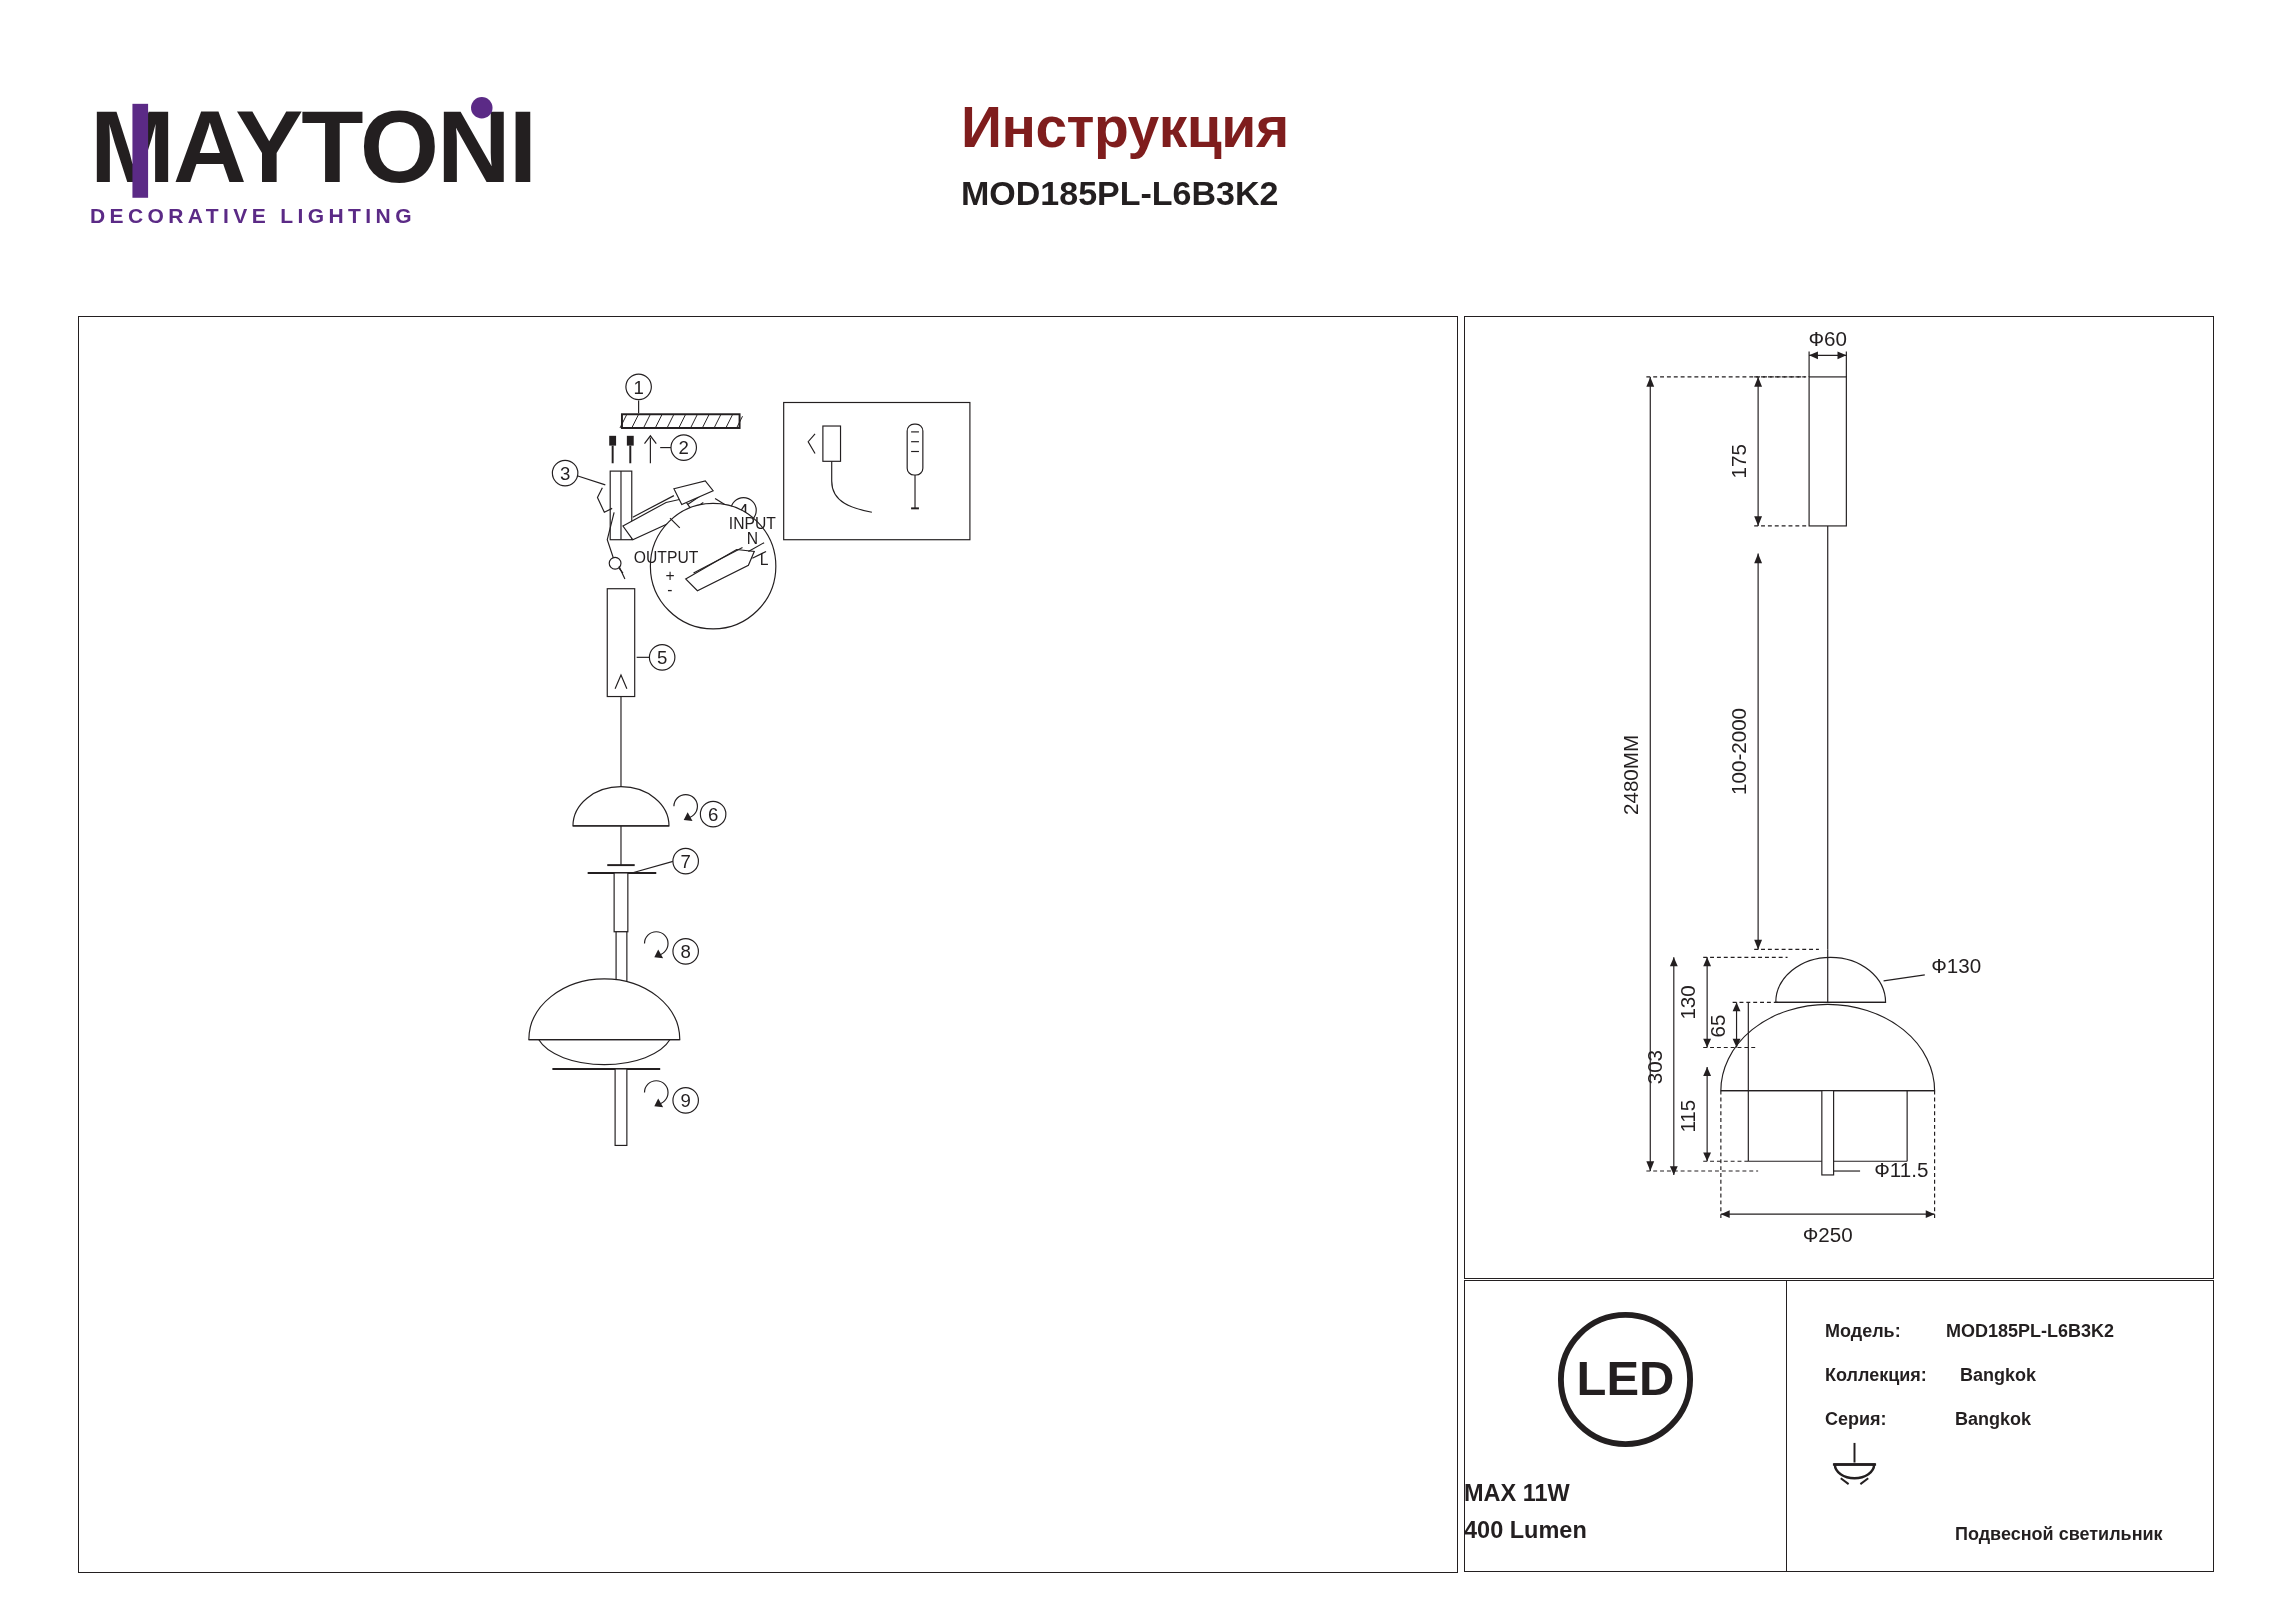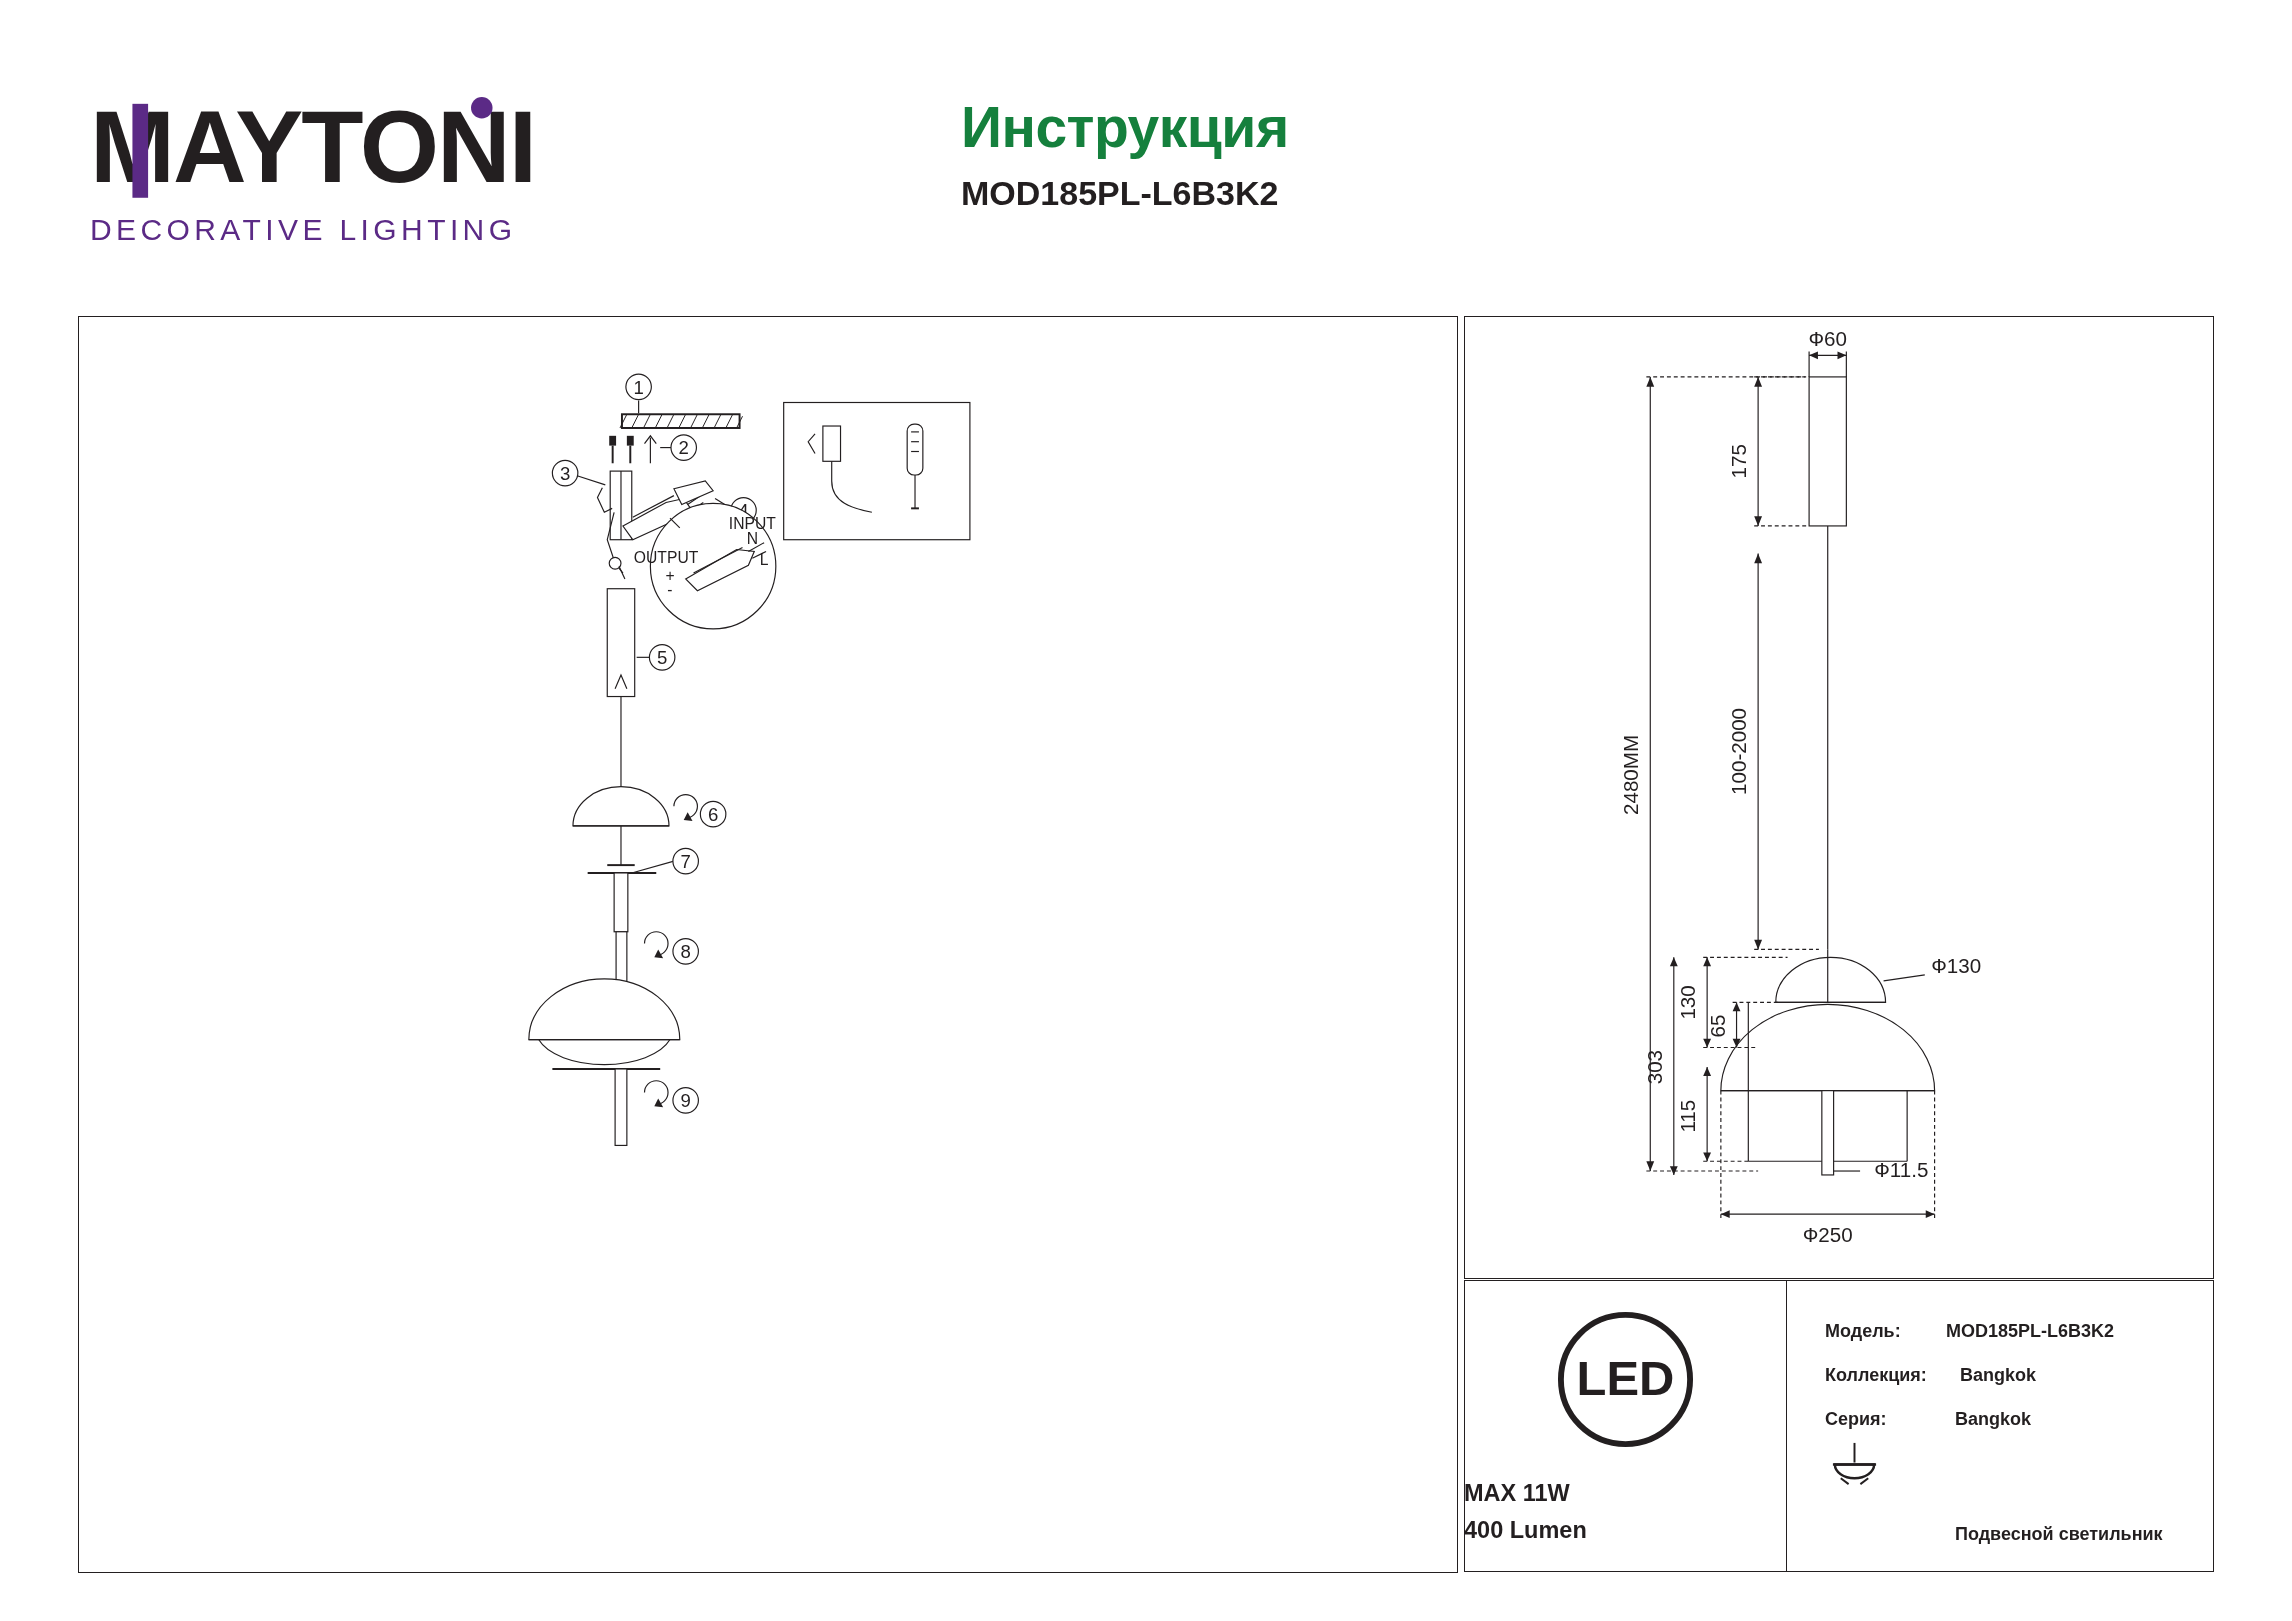--- a/index.html
+++ b/index.html
@@ -4,22 +4,22 @@
 <style>
   html,body{margin:0;padding:0;background:#ffffff;}
   body{width:2293px;height:1621px;font-family:"Liberation Sans",sans-serif;color:#1a1a1a;}
   .page{position:relative;width:2293px;height:1621px;border-radius:18px;}
 
   
   .logo-wrap{position:absolute;left:90px;top:96px;width:627px;}
   .logo-text{font-size:102px;font-weight:bold;letter-spacing:-2px;line-height:1;white-space:nowrap;}
   .logo-text .m1{color:#231f20;}
   .logo-text .acc{color:#5b2a86;}
-  .logo-sub{margin-top:15px;font-size:30px;letter-spacing:4.4px;color:#5b2a86;font-weight:normal;}
-  .title{position:absolute;left:961px;top:94px;font-size:57px;font-weight:bold;color:#15803d;letter-spacing:-0.5px;}
+  .logo-sub{margin-top:6px;font-size:21px;letter-spacing:4.4px;color:#5b2a86;font-weight:bold;}
+  .title{position:absolute;left:961px;top:94px;font-size:57px;font-weight:bold;color:#7f1d1d;letter-spacing:-0.5px;}
   .subtitle{position:absolute;left:961px;top:174px;font-size:34px;font-weight:bold;color:#231f20;}
 
   
   .frame{position:absolute;border:1.5px solid #231f20;box-sizing:border-box;}
   #left-frame{left:78px;top:316px;width:1382px;width:1380px;height:1257px;}
   #right-frame{left:1464px;top:316px;width:750px;height:963px;}
   #badge-frame{left:1464px;top:1280px;width:323px;height:292px;}
   #info-frame{left:1786px;top:1280px;width:428px;height:292px;}
 
   

